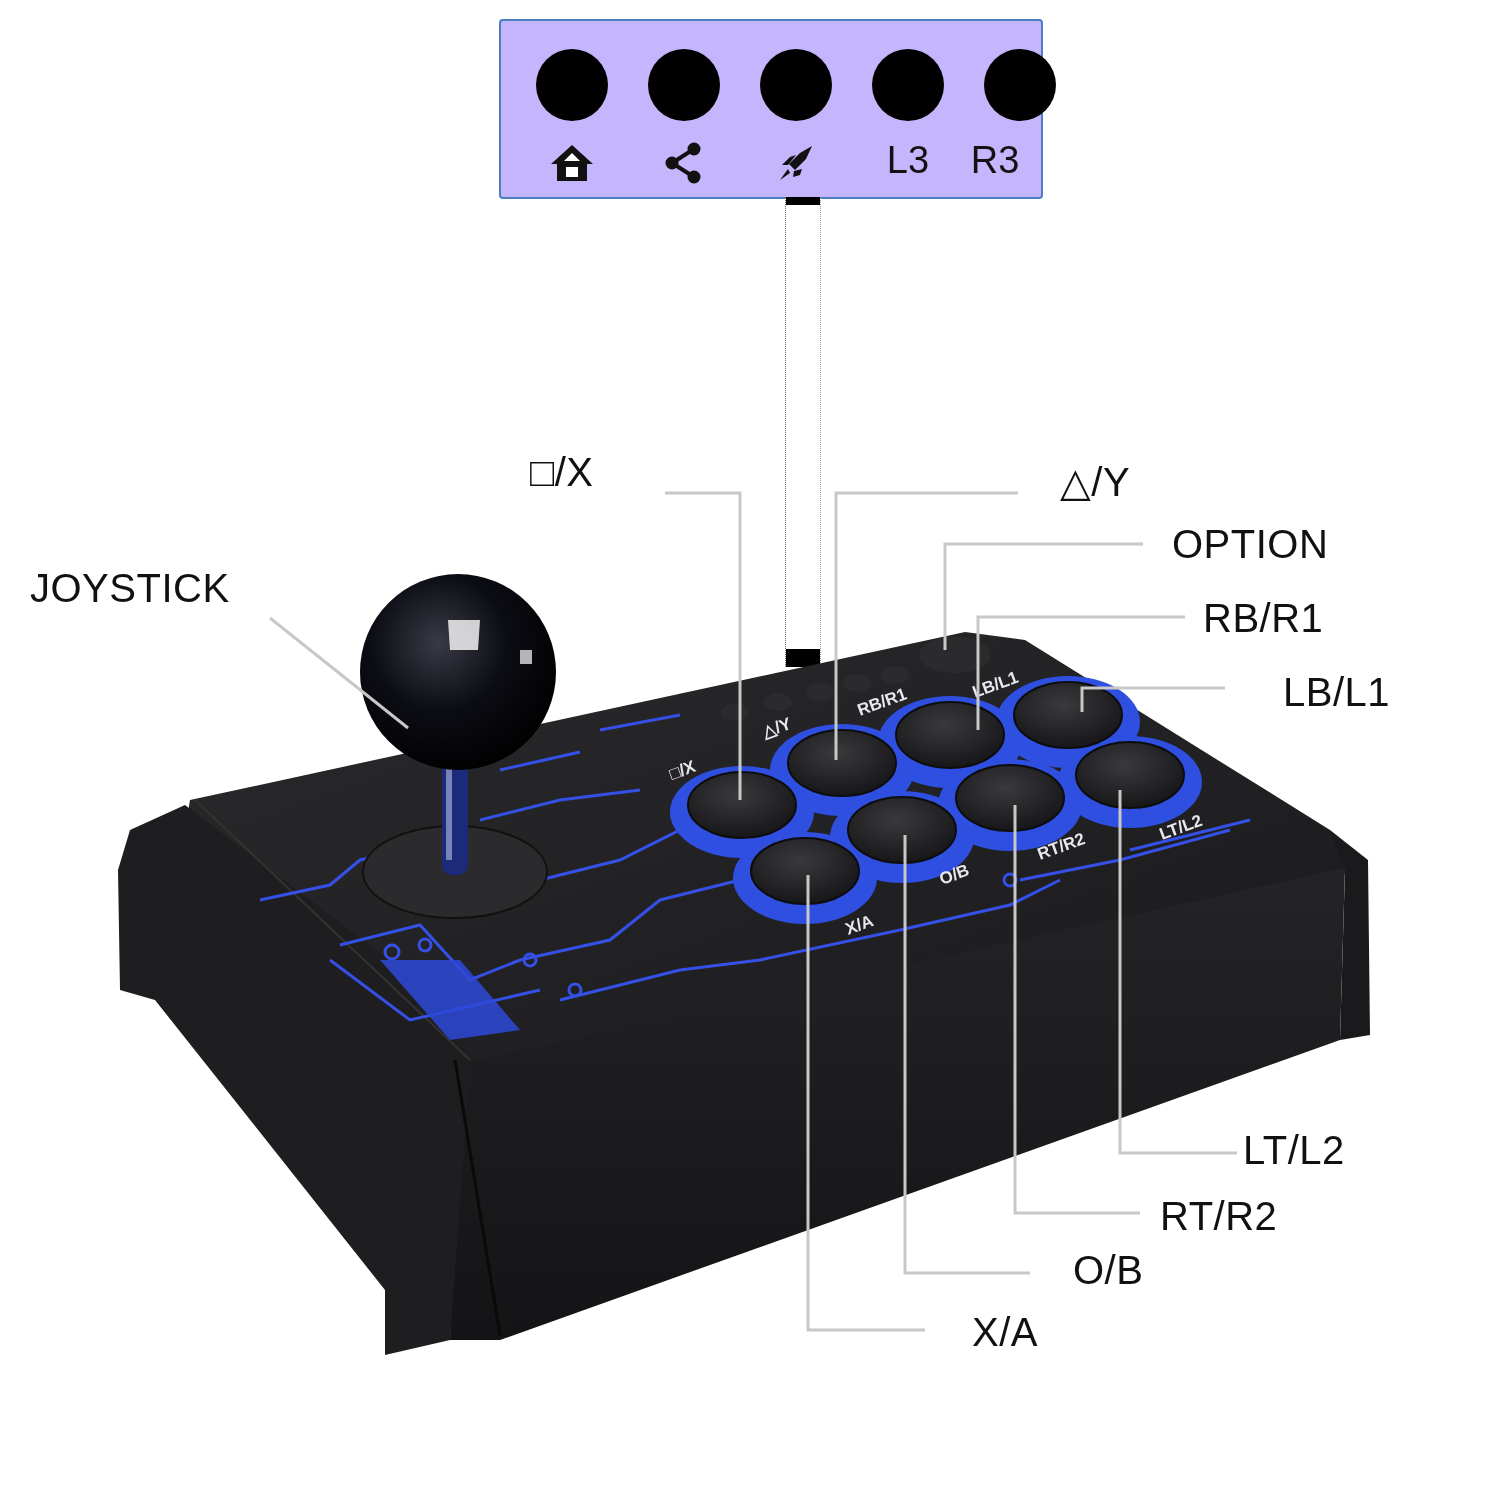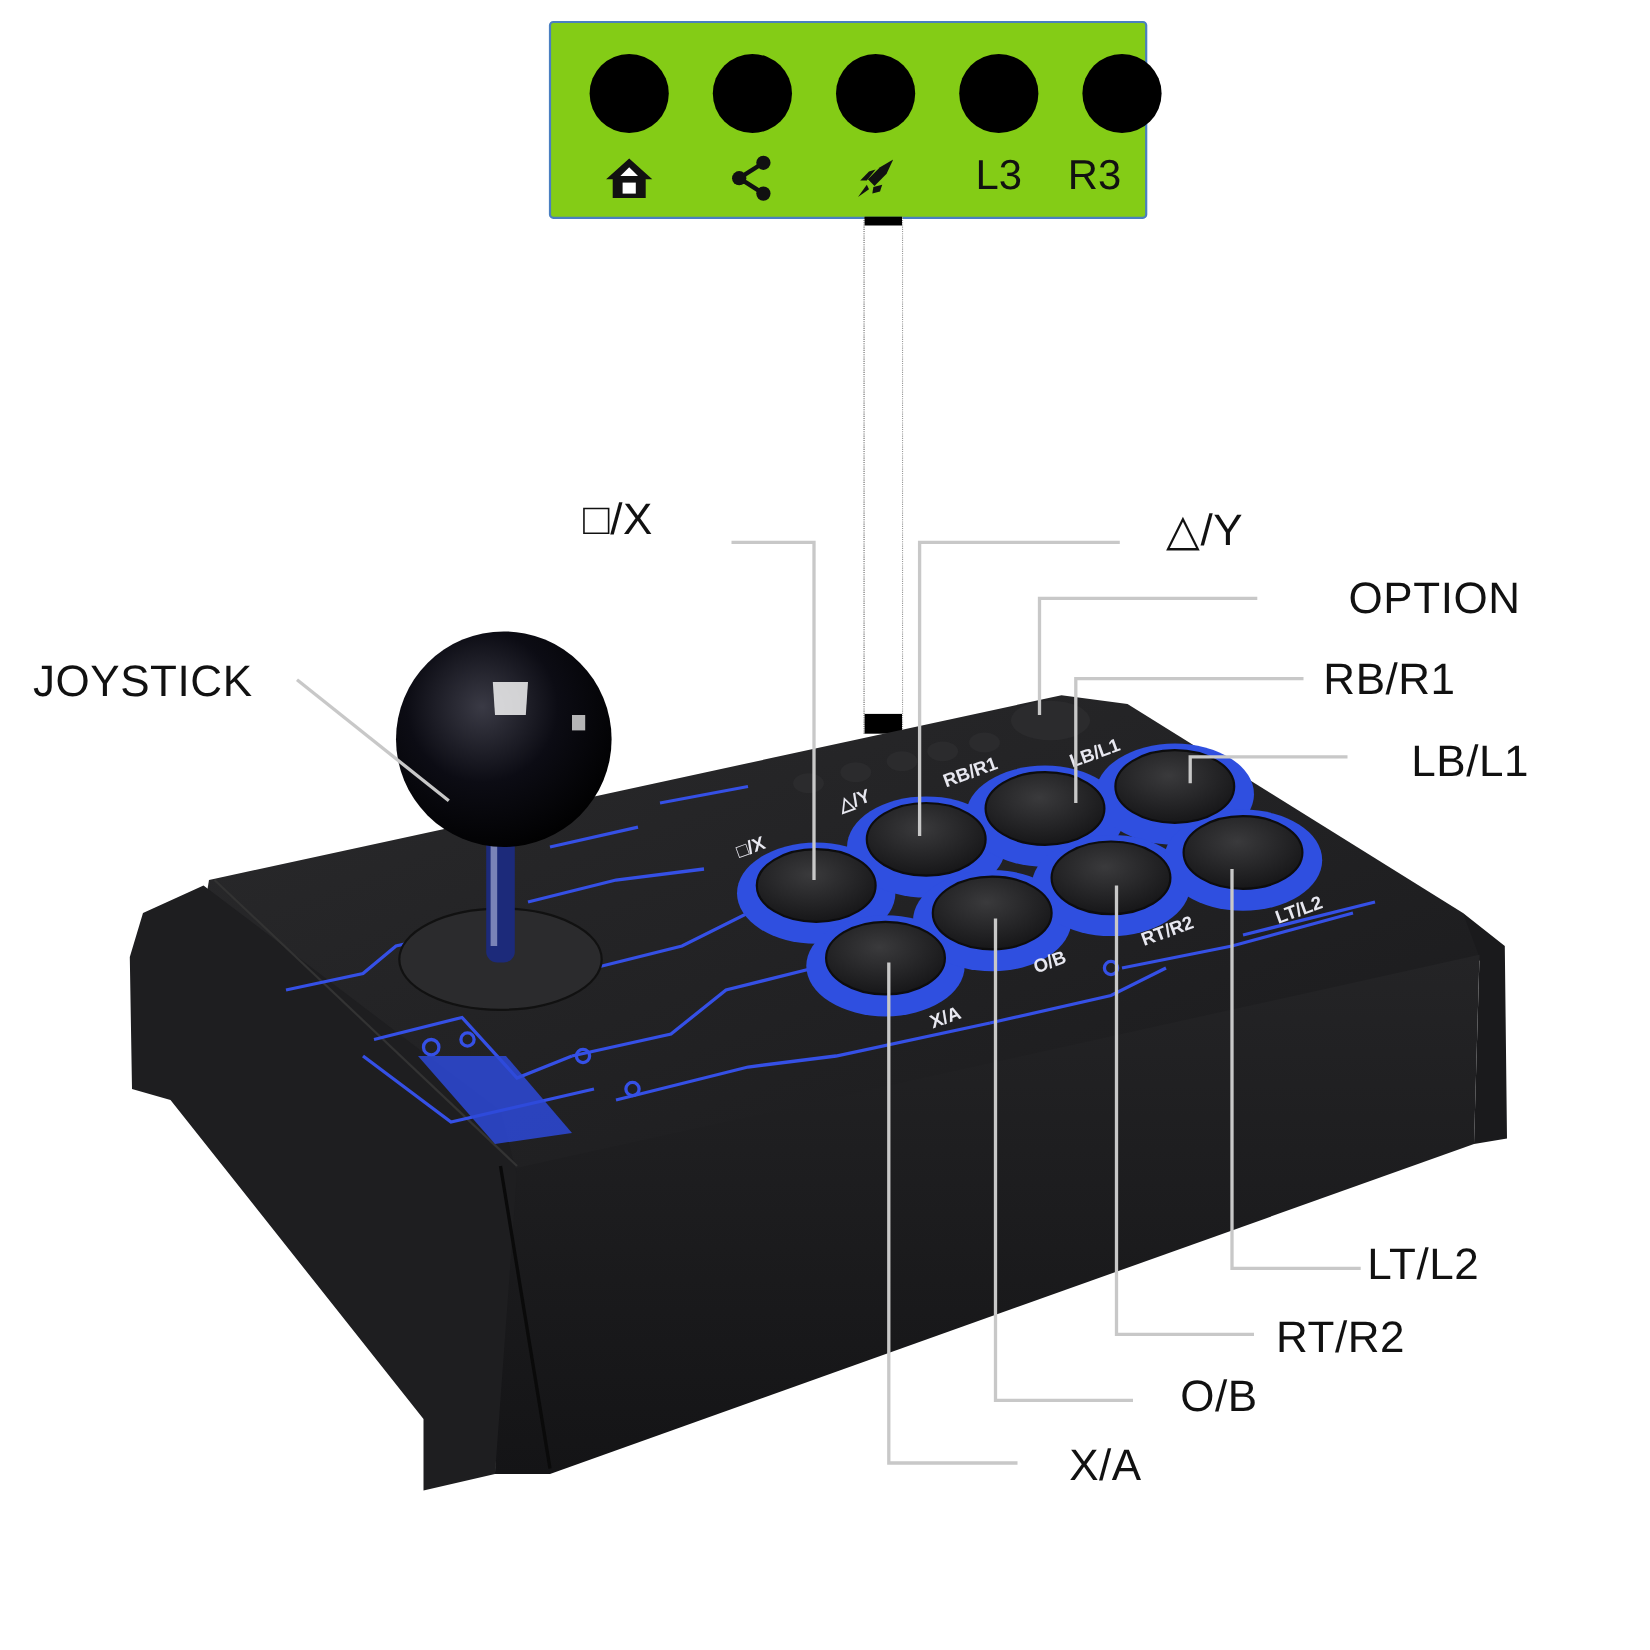--- a/index.html
+++ b/index.html
@@ -1,18 +1,18 @@
 <!DOCTYPE html>
 <html><head>
 <meta charset="utf-8">
 <style>
   html, body { margin:0; padding:0; background:#ffffff; }
   body { width:1500px; height:1500px; position:relative; overflow:hidden; font-family:"Liberation Sans", sans-serif; }
   .abs { position:absolute; }
-  .topbox { left:499px; top:19px; width:544px; height:180px; border:2px solid #4a7fc1; border-radius:4px; background:#84cc16; box-sizing:border-box; }
+  .topbox { left:499px; top:19px; width:544px; height:180px; border:2px solid #4a7fc1; border-radius:4px; background:#c4b5fd; box-sizing:border-box; }
   .dot { position:absolute; width:72px; height:72px; border-radius:50%; background:#000; top:28px; }
   .ilabel { position:absolute; top:116px; width:80px; text-align:center; font-size:38px; color:#111; line-height:46px; }
   .ilabel svg { vertical-align:middle; }
   .connector { left:785px; top:197px; width:36px; height:470px; border-left:1px dotted #666; border-right:1px dotted #999; box-sizing:border-box; }
   .conn-cap { position:absolute; left:0; width:34px; background:#000; }
   .label { position:absolute; font-size:40px; color:#111; white-space:nowrap; line-height:1; letter-spacing:0.5px; }
   svg.main { position:absolute; left:0; top:0; }
 </style>
 </head>
 <body>
@@ -169,22 +169,22 @@
     <path d="M1143 544 L945 544 L945 650"></path>
     <path d="M1185 617 L978 617 L978 730"></path>
     <path d="M1225 688 L1082 688 L1082 712"></path>
     <path d="M1120 790 L1120 1153 L1237 1153"></path>
     <path d="M1015 805 L1015 1213 L1140 1213"></path>
     <path d="M905 835 L905 1273 L1030 1273"></path>
     <path d="M808 875 L808 1330 L925 1330"></path>
   </g>
 </svg>
 
-<div class="label" style="left:30px;top:600px">JOYSTICK</div>
+<div class="label" style="left:30px;top:568px">JOYSTICK</div>
 <div class="label" style="left:530px;top:452px">□/X</div>
 <div class="label" style="left:1060px;top:462px">△/Y</div>
-<div class="label" style="left:1226px;top:524px">OPTION</div>
+<div class="label" style="left:1172px;top:524px">OPTION</div>
 <div class="label" style="left:1203px;top:598px">RB/R1</div>
 <div class="label" style="left:1283px;top:672px">LB/L1</div>
 <div class="label" style="left:1243px;top:1130px">LT/L2</div>
 <div class="label" style="left:1160px;top:1196px">RT/R2</div>
 <div class="label" style="left:1073px;top:1250px">O/B</div>
 <div class="label" style="left:972px;top:1312px">X/A</div>
 
 </body></html>

